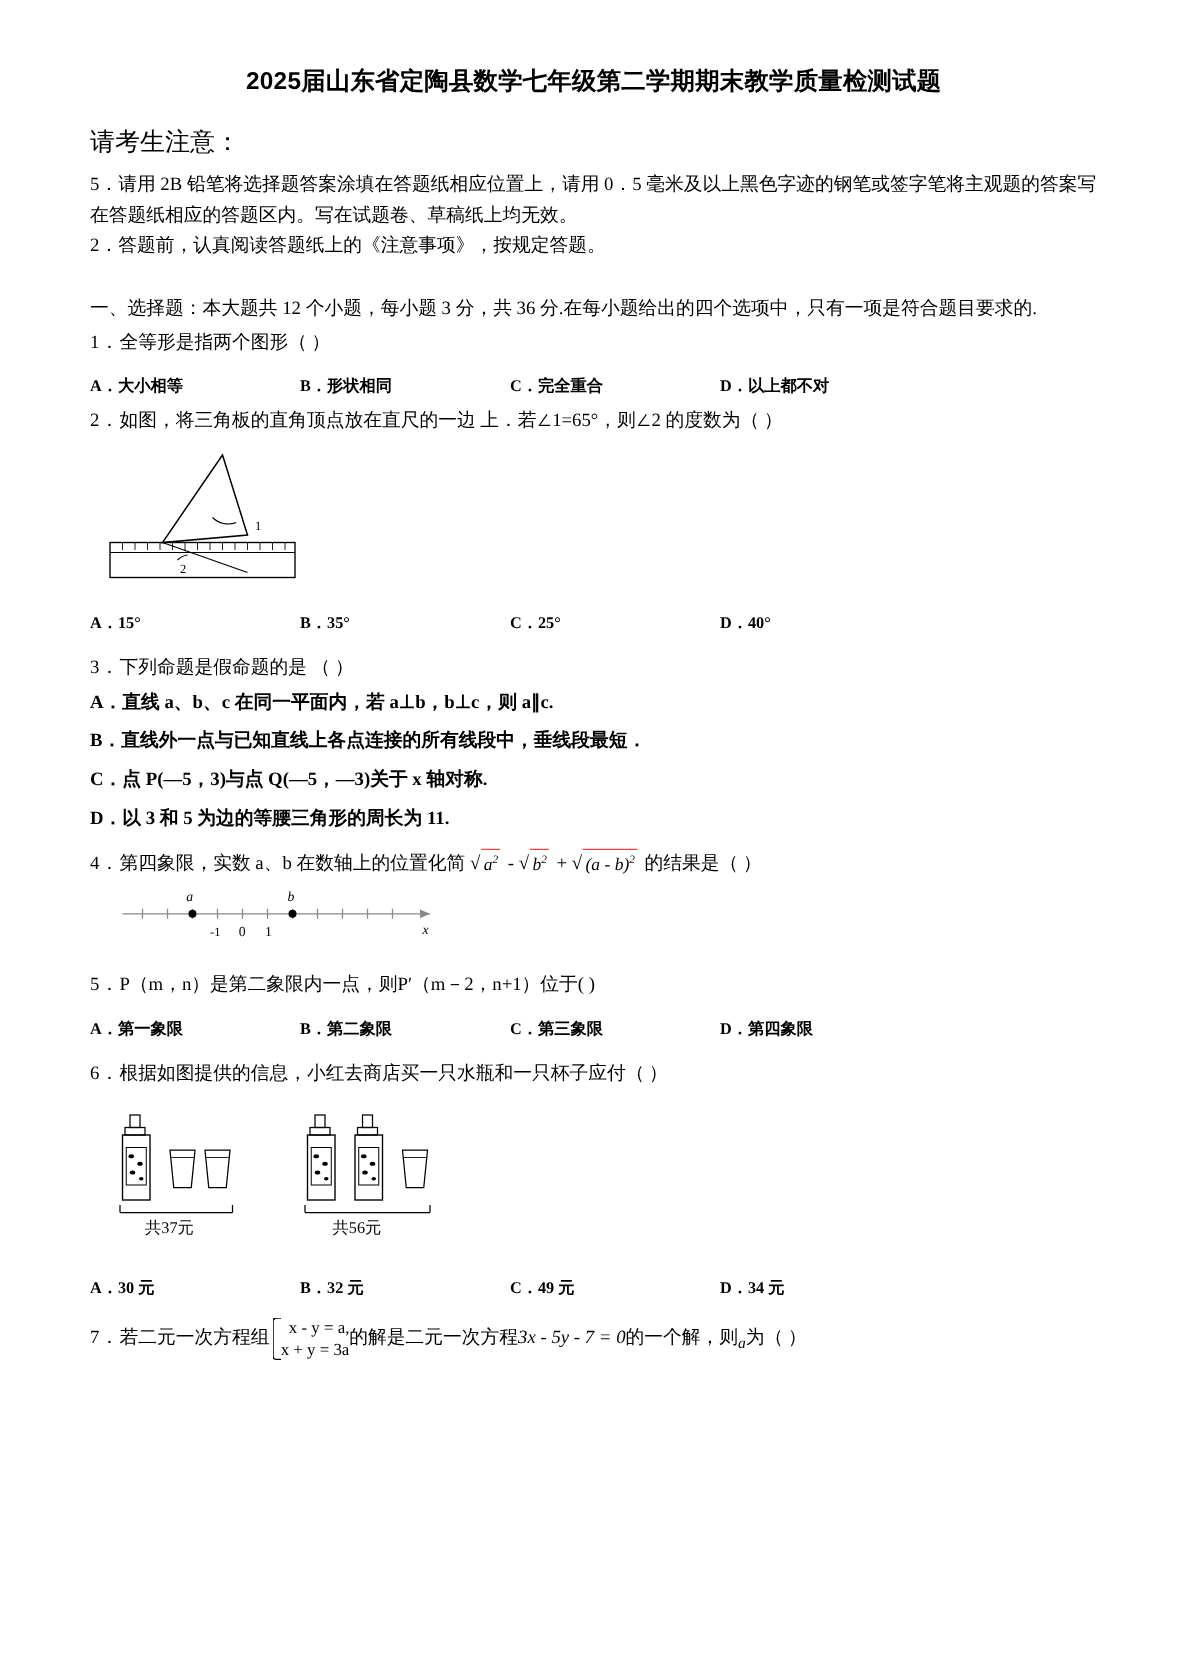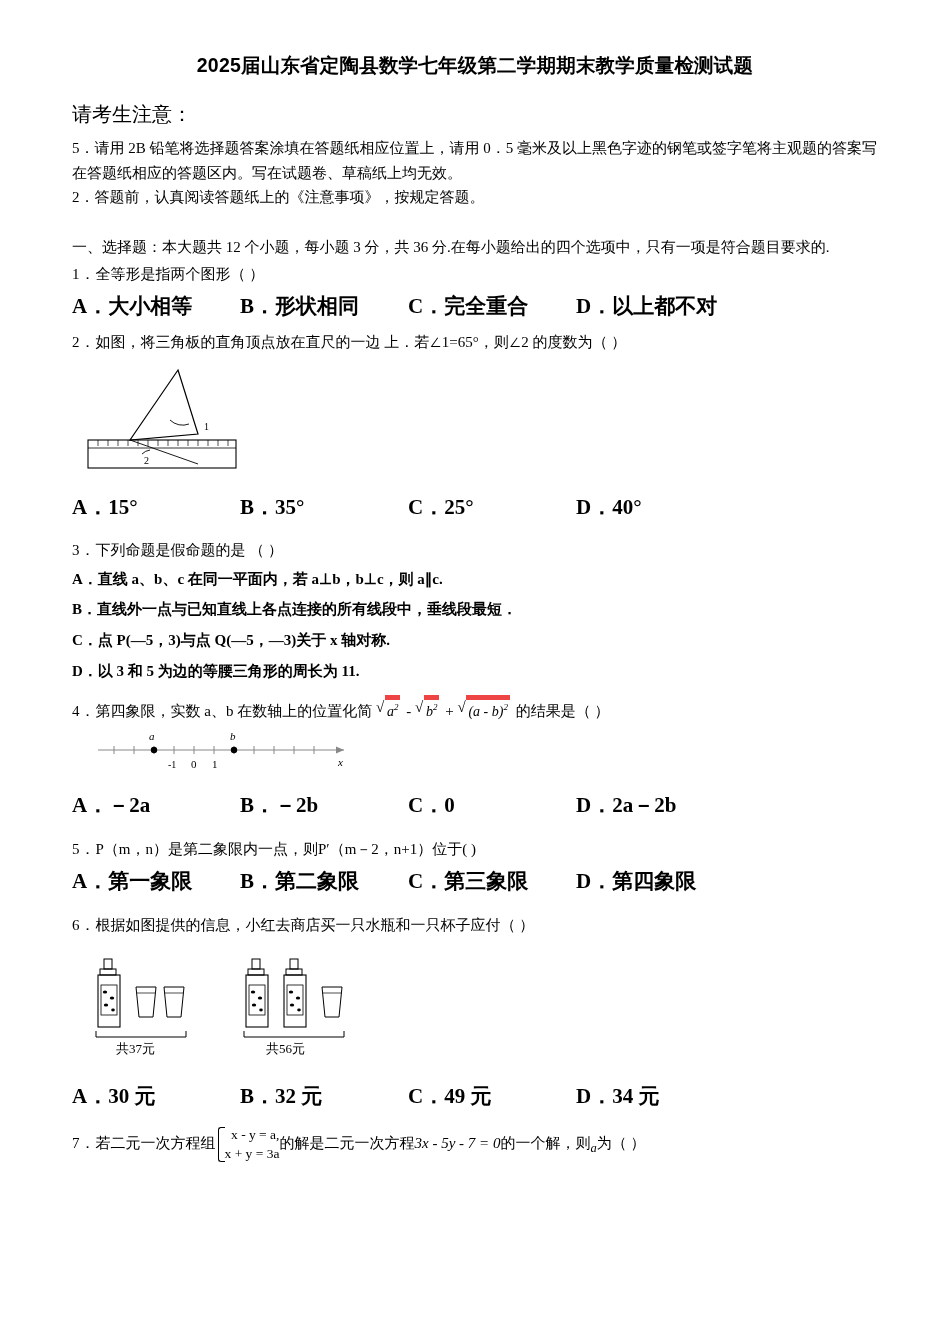--- a/index.html
+++ b/index.html
@@ -54,23 +54,23 @@
   .q-line {
     font-size: 15px;
     line-height: 1.75;
     margin: 0;
   }
   .q-num {
     letter-spacing: 0.5px;
   }
   .opts {
     display: flex;
-    font-size: 21px;
+    font-size: 13px;
     line-height: 1.9;
-    margin: 0 0 2px 0;
+    margin: 10px 0 2px 0;
   }
   .opts.bold { font-weight: bold; }
   .opt {
     width: 168px;
     flex: 0 0 168px;
   }
 
   .bold-line {
     font-size: 15px;
     font-weight: bold;
@@ -138,21 +138,21 @@
   }
   .sqrt::before {
     content: "√";
     position: absolute;
     left: 0;
     top: -1px;
     font-style: normal;
     font-size: 15px;
   }
   .sqrt > span.bar {
-    border-top: 5px solid #ef4444;
+    border-top: 1px solid #ef4444;
     padding: 0 2px;
     display: inline-block;
   }
   sup.sm { font-size: 9px; vertical-align: super; }
 </style>
 </head>
 <body>
 
 <div class="page">
 
@@ -266,26 +266,20 @@
       <circle cx="140" cy="22" r="3.2" fill="#000"></circle>
       <text x="55" y="12" font-family="Liberation Serif, serif" font-style="italic" font-size="11">a</text>
       <text x="136" y="12" font-family="Liberation Serif, serif" font-style="italic" font-size="11">b</text>
       <text x="74" y="40" font-family="Liberation Serif, serif" font-size="10">-1</text>
       <text x="97" y="40" font-family="Liberation Serif, serif" font-size="11">0</text>
       <text x="118" y="40" font-family="Liberation Serif, serif" font-size="11">1</text>
       <text x="244" y="38" font-family="Liberation Serif, serif" font-style="italic" font-size="11">x</text>
     </svg>
   </div>
 
-  <div class="opts bold">
-    <span class="opt">A．－2a</span>
-    <span class="opt">B．－2b</span>
-    <span class="opt">C．0</span>
-    <span class="opt">D．2a－2b</span>
-  </div>
 
   <div class="spacer-sm"></div>
 
   <p class="q-line">
     <span class="q-num">5．</span><span>P（m，n）是第二象限内一点，则P′（m－2，n+1）位于(    )</span>
   </p>
   <div class="opts bold">
     <span class="opt">A．第一象限</span>
     <span class="opt">B．第二象限</span>
     <span class="opt">C．第三象限</span>

